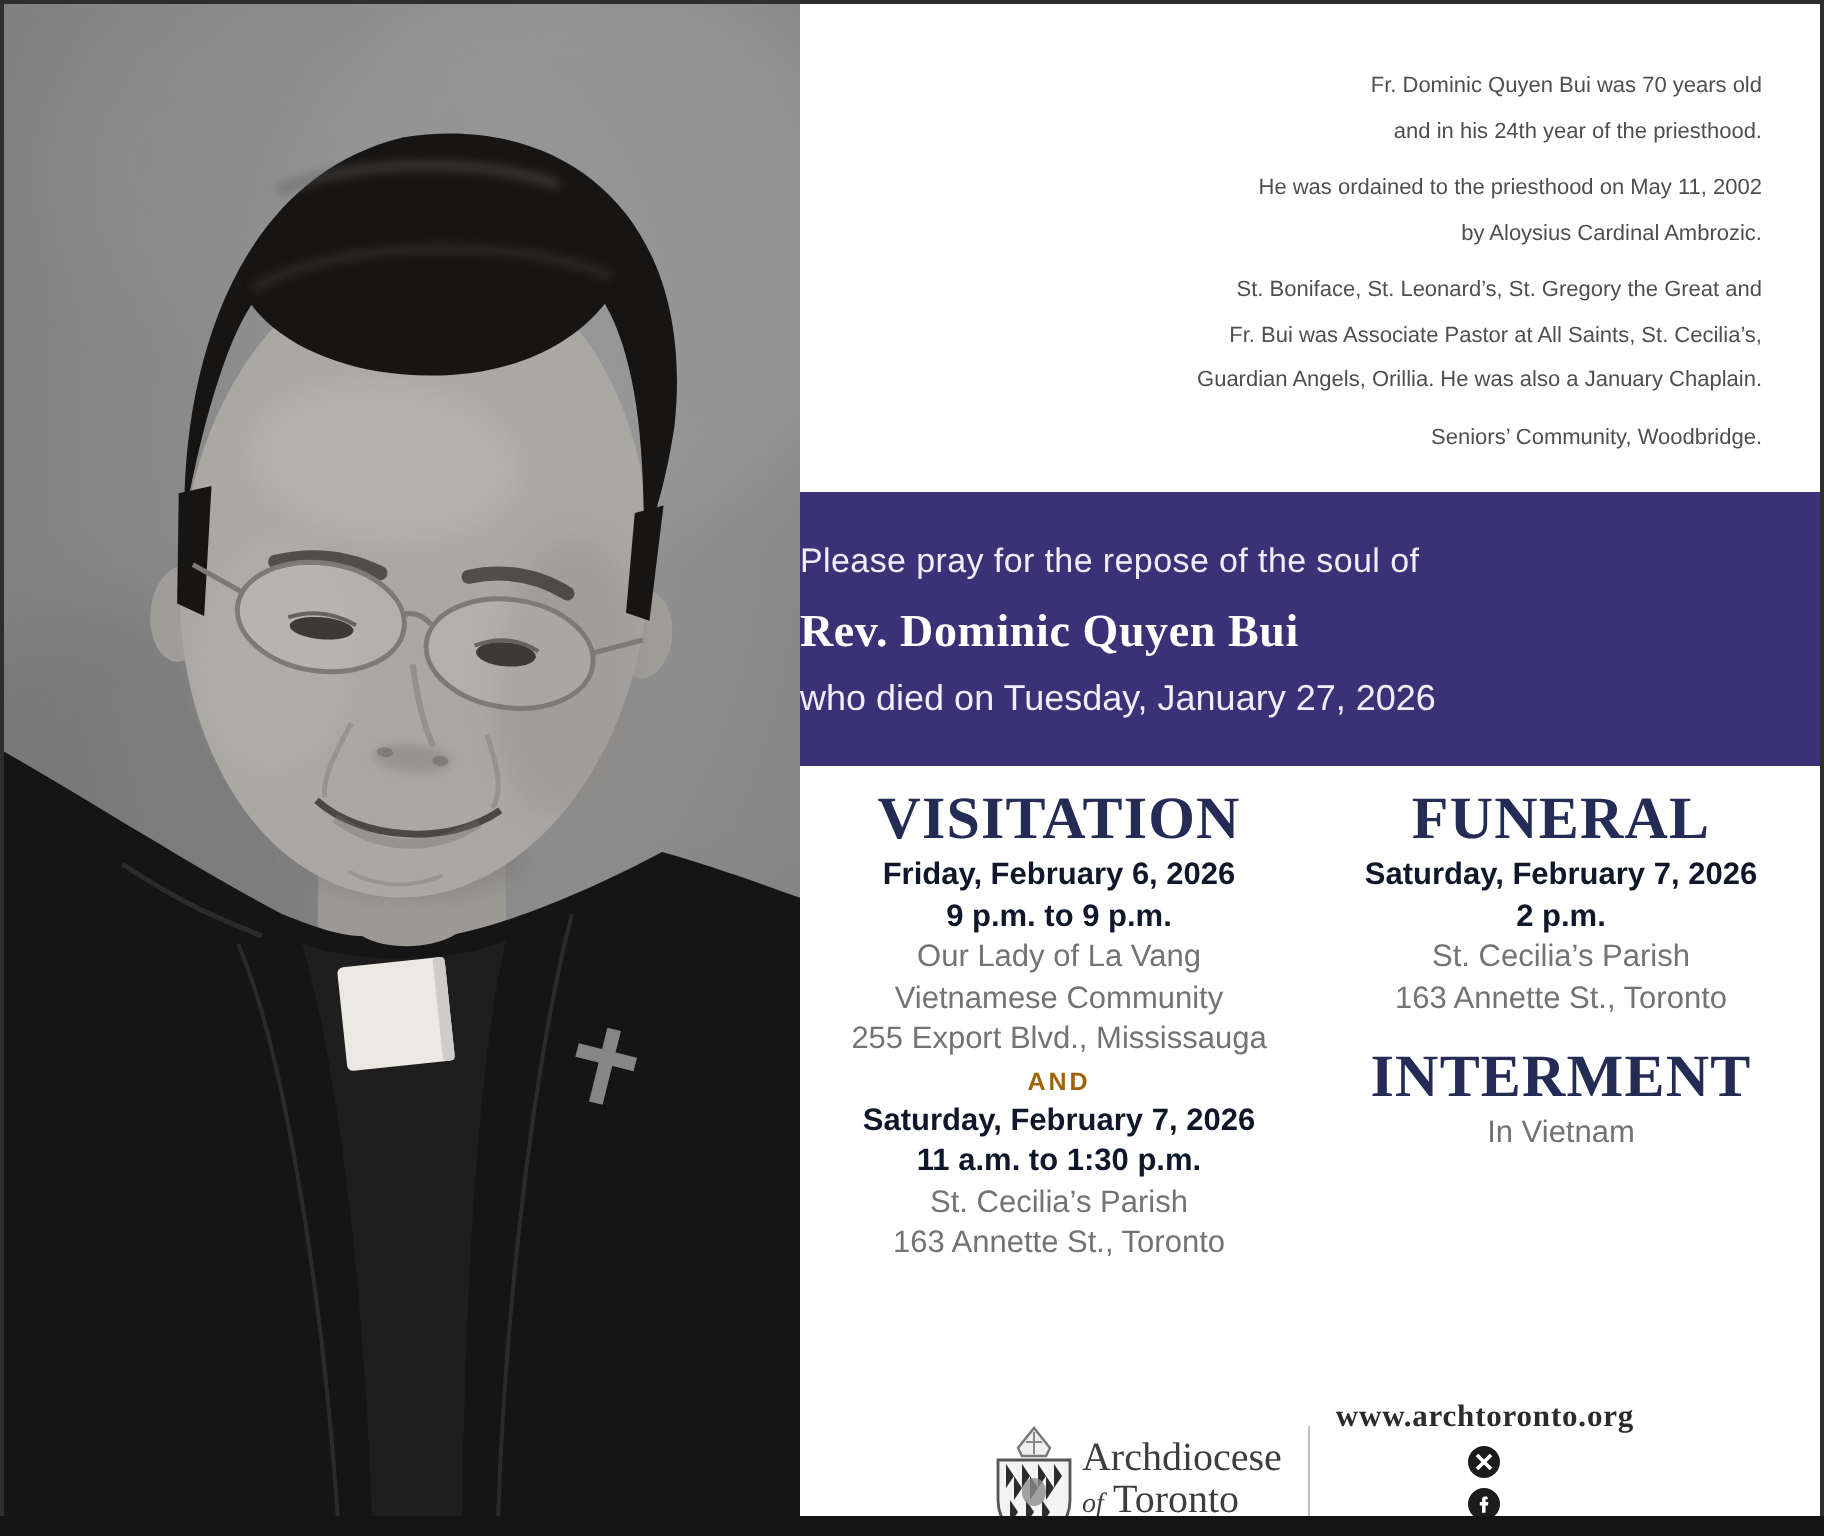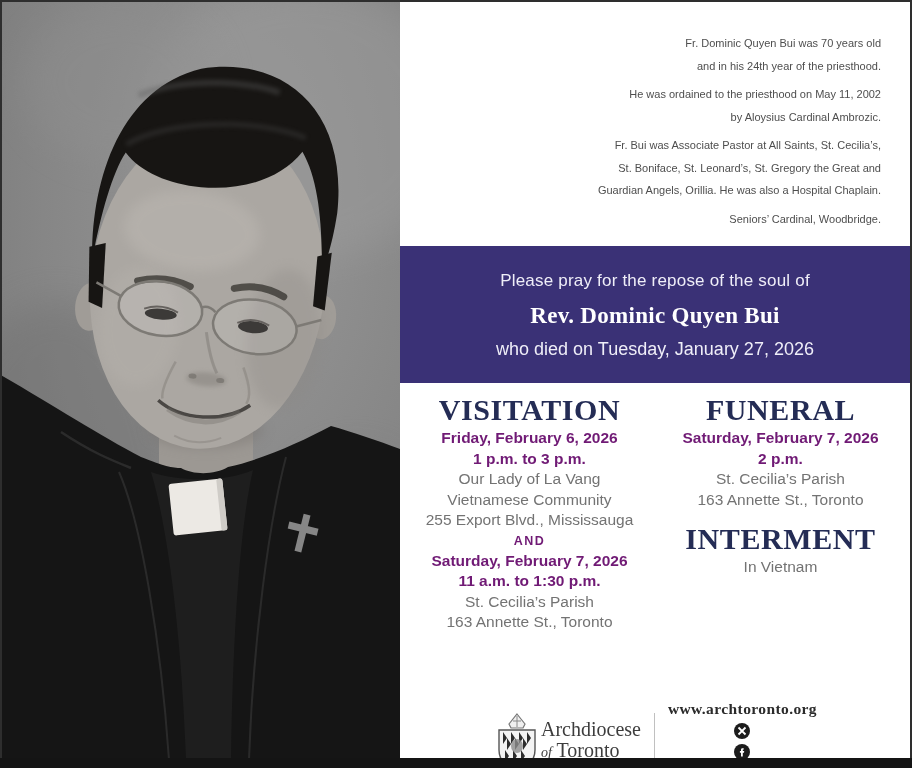--- a/index.html
+++ b/index.html
@@ -20,40 +20,40 @@
   
   .photo{width:398px;flex:0 0 398px;position:relative;overflow:hidden;background:#868686;}
   .photo svg{display:block;width:100%;height:100%;}
   
   .panel{flex:1;background:#ffffff;display:flex;flex-direction:column;}
   .bio{padding:30px 29px 0;text-align:right;font-size:11px;line-height:22.5px;color:#4e4e4e;}
   .bio p{margin:0 0 6px;}
   .bio .line{display:block;}
   .banner{
     margin-top:10px;background:var(--banner-bg,#3A3176);
-    color:#efeef8;text-align:center;padding:24px 20px 22px;
+    color:#efeef8;text-align:left;padding:24px 0 22px;
   }
   .banner-intro{font-size:17px;line-height:22px;letter-spacing:.2px;}
   .banner-name{
     font-family:"Liberation Serif","DejaVu Serif",serif;font-weight:700;
     font-size:23px;line-height:34px;margin:7px 0 4px;color:#ffffff;letter-spacing:.3px;
   }
   .banner-died{font-size:18px;line-height:24px;}
   .columns{display:flex;padding:13px 4px 0;}
   .col{flex:1;text-align:center;}
   .col-heading{
     font-family:"Liberation Serif","DejaVu Serif",serif;font-weight:700;
     font-size:30px;color:var(--heading-navy,#242C55);letter-spacing:.6px;
     margin:0 0 4px;line-height:28px;
   }
   .col-heading.sub{margin-top:15px;}
   .cl{font-size:15.5px;line-height:20.5px;}
-  .cl.b{font-weight:700;color:#701a75;}
+  .cl.b{font-weight:700;color:#0f172a;}
   .cl.r{color:#737373;}
-  .cl.and{font-size:12.5px;font-weight:700;letter-spacing:1.5px;color:#701a75;line-height:20px;}
+  .cl.and{font-size:12.5px;font-weight:700;letter-spacing:1.5px;color:#a16207;line-height:20px;}
   
   .footer{margin-top:24px;display:flex;align-items:center;justify-content:center;gap:13px;}
   .logo{display:flex;align-items:center;gap:0;}
   .logo-text{
     font-family:"Liberation Serif","DejaVu Serif",serif;color:#3d3d3d;
     font-size:20px;line-height:21px;text-align:left;
   }
   .logo-of{font-style:italic;font-size:14px;}
   .vdiv{width:1px;height:56px;background:#c0c0c0;}
   .contact{text-align:left;}
@@ -172,41 +172,41 @@
     <div class="bio">
       <p>
         <span class="line">Fr. Dominic Quyen Bui was 70 years old</span>
         <span class="line">and in his 24th year of the priesthood.</span>
       </p>
       <p>
         <span class="line">He was ordained to the priesthood on May 11, 2002</span>
         <span class="line">by Aloysius Cardinal Ambrozic.</span>
       </p>
       <p>
+        <span class="line">St. Boniface, St. Leonard’s, St. Gregory the Great and</span>
         <span class="line">Fr. Bui was Associate Pastor at All Saints, St. Cecilia’s,</span>
-        <span class="line">St. Boniface, St. Leonard’s, St. Gregory the Great and</span>
-        <span class="line">Guardian Angels, Orillia. He was also a Hospital Chaplain.</span>
-      </p>
-      <p>
-        <span class="line">Seniors’ Cardinal, Woodbridge.</span>
+        <span class="line">Guardian Angels, Orillia. He was also a January Chaplain.</span>
+      </p>
+      <p>
+        <span class="line">Seniors’ Community, Woodbridge.</span>
       </p>
     </div>
 
     <div class="banner">
       <div class="banner-intro">Please pray for the repose of the soul of</div>
       <div class="banner-name">Rev. Dominic Quyen Bui</div>
       <div class="banner-died">who died on Tuesday, January 27, 2026</div>
     </div>
 
     <div class="columns">
 
       <div class="col">
         <h2 class="col-heading">VISITATION</h2>
         <div class="cl b">Friday, February 6, 2026</div>
-        <div class="cl b">1 p.m. to 3 p.m.</div>
+        <div class="cl b">9 p.m. to 9 p.m.</div>
         <div class="cl r">Our Lady of La Vang</div>
         <div class="cl r">Vietnamese Community</div>
         <div class="cl r">255 Export Blvd., Mississauga</div>
         <div class="cl and">AND</div>
         <div class="cl b">Saturday, February 7, 2026</div>
         <div class="cl b">11 a.m. to 1:30 p.m.</div>
         <div class="cl r">St. Cecilia’s Parish</div>
         <div class="cl r">163 Annette St., Toronto</div>
       </div>
 

